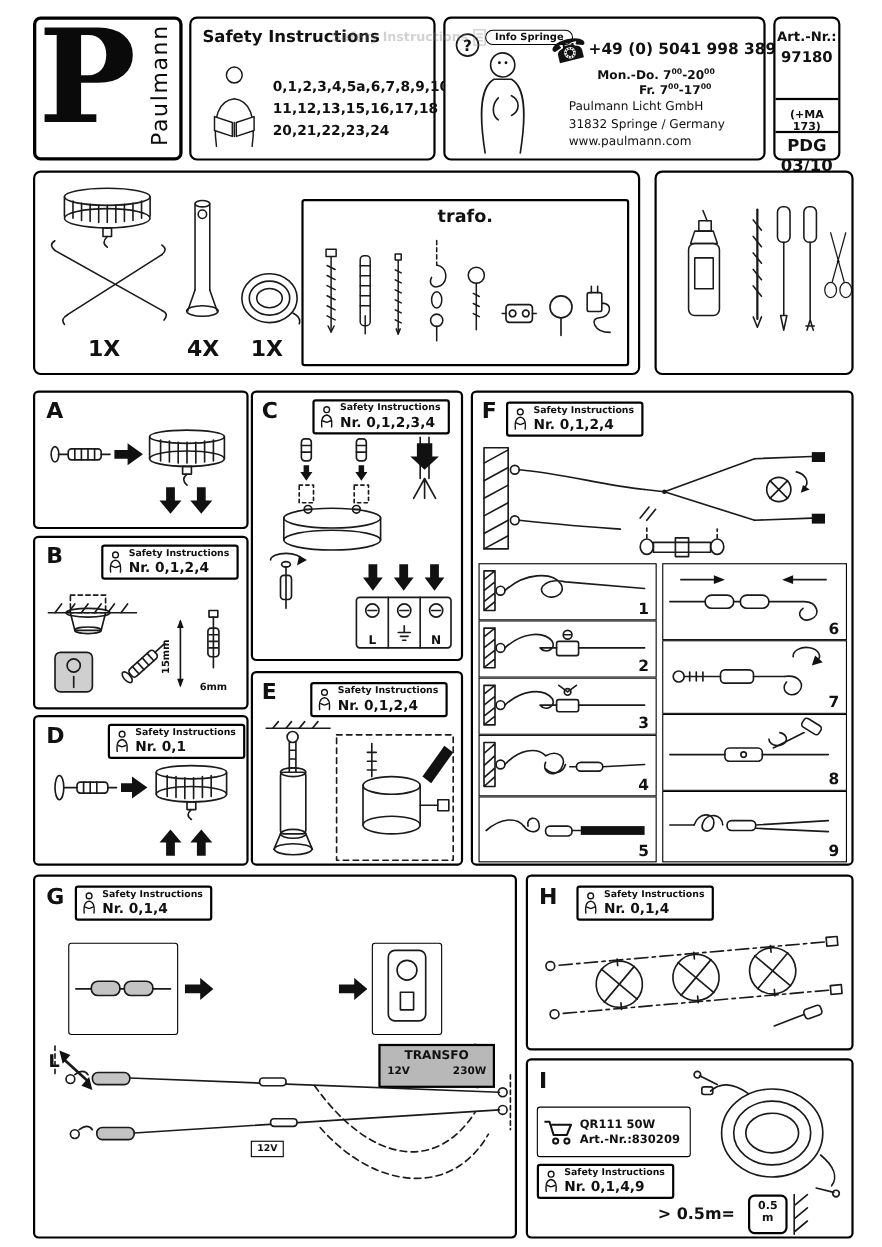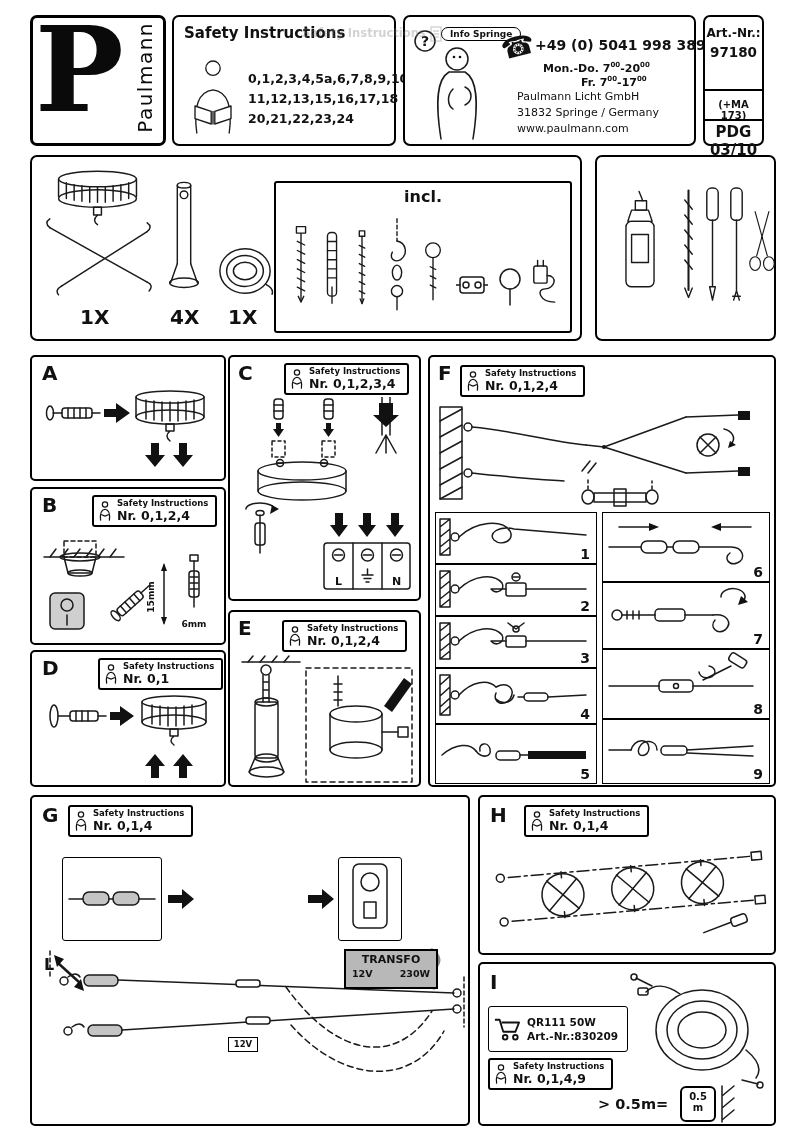--- a/index.html
+++ b/index.html
@@ -114,21 +114,21 @@
 
     <svg class="draw" style="left:184px;top:88px;" width="58" height="54" viewBox="0 0 60 54">
       <ellipse cx="30" cy="26" rx="26" ry="23"></ellipse>
       <ellipse cx="30" cy="26" rx="19" ry="16"></ellipse>
       <ellipse cx="30" cy="26" rx="12" ry="9"></ellipse>
       <path d="M52 40 q8 4 6 10"></path>
     </svg>
     <span class="qty" style="left:196px;top:148px;">1X</span>
 
     <div class="thinbox" style="left:242px;top:24px;width:298px;height:152px;border-width:2px;">
-      <div style="position:absolute;left:0;top:4px;width:100%;text-align:center;font-size:16px;font-weight:bold;">incl.</div>
+      <div style="position:absolute;left:0;top:4px;width:100%;text-align:center;font-size:16px;font-weight:bold;">trafo.</div>
       <svg class="draw" style="left:14px;top:34px;" width="22" height="100" viewBox="0 0 24 96">
         <path d="M7 4 h10 v7 h-10 z M12 11 V86"></path>
         <path d="M8 20 l8 4 M8 30 l8 4 M8 40 l8 4 M8 50 l8 4 M8 60 l8 4 M8 70 l8 4"></path>
         <path d="M12 86 l-3 -6 M12 86 l3 -6"></path>
       </svg>
       <svg class="draw" style="left:46px;top:40px;" width="20" height="88" viewBox="0 0 22 88">
         <rect x="6" y="6" width="10" height="70" rx="4"></rect>
         <path d="M6 16 h10 M6 26 h10 M6 36 h10 M6 46 h10 M6 56 h10 M11 66 v18"></path>
       </svg>
       <svg class="draw" style="left:76px;top:40px;" width="20" height="92" viewBox="0 0 22 92">
@@ -565,21 +565,21 @@
       <rect x="200" y="33" width="24" height="7" rx="3" fill="#fff"></rect>
       <rect x="210" y="70" width="24" height="7" rx="3" fill="#fff"></rect>
       <path d="M250 40 C300 110 360 120 396 64" stroke-dasharray="6 4"></path>
       <path d="M255 78 C305 135 375 142 408 84" stroke-dasharray="6 4"></path>
       <circle cx="421" cy="46" r="4"></circle>
         <circle cx="421" cy="62" r="4"></circle>
       <path d="M428 30 V80" stroke-dasharray="4 3"></path>
       <path d="M396 4 q12 9 0 18 q-12 9 2 18" stroke="#8a8a8a" stroke-width="5"></path>
     </svg>
 
-    <div style="position:absolute;left:312px;top:152px;width:94px;height:40px;background:#b8b8b8;border:2px solid #000;">
+    <div style="position:absolute;left:312px;top:152px;width:106px;height:40px;background:#b8b8b8;border:2px solid #000;">
       <div style="text-align:center;font-size:11px;font-weight:bold;padding-top:2px;">TRANSFO</div>
       <div style="display:flex;justify-content:space-between;padding:2px 6px 0 6px;font-size:9.5px;font-weight:bold;">
         <span>12V</span>
         <span>230W</span>
       </div>
     </div>
     <div style="position:absolute;left:196px;top:240px;width:30px;height:15px;border:1.5px solid #000;background:#fff;text-align:center;font-size:8.5px;font-weight:bold;line-height:12px;">12V</div>
   </div>
 
   <div class="box" style="left:478px;top:795px;width:298px;height:160px;border-radius:5px;">

